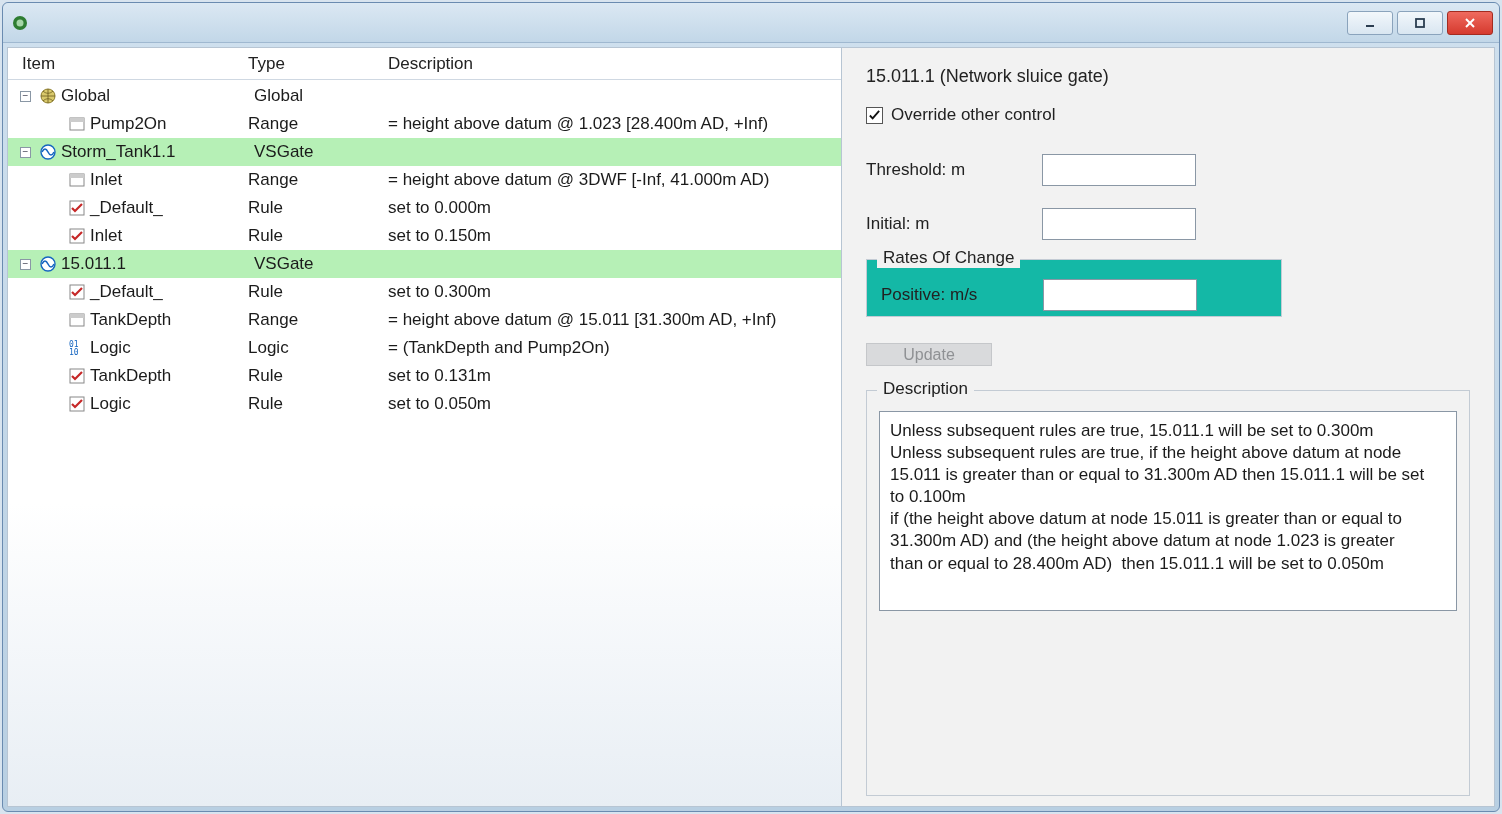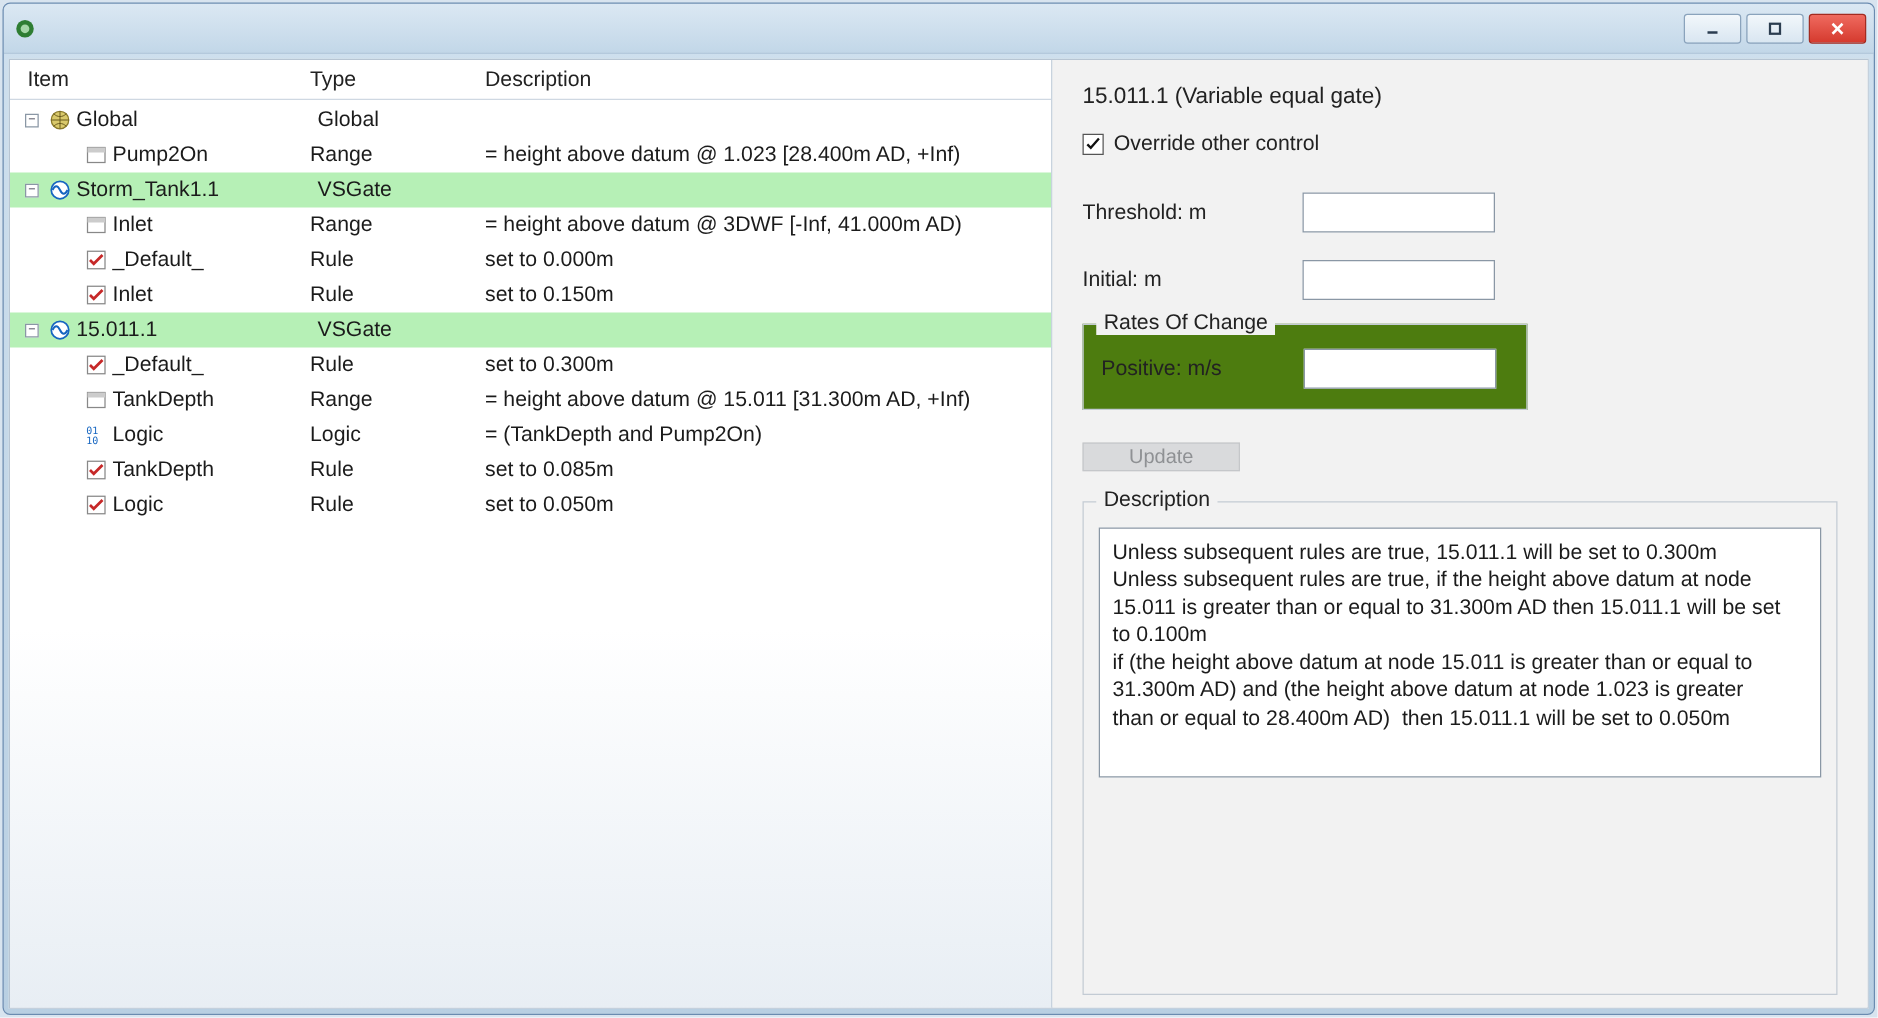--- a/index.html
+++ b/index.html
@@ -140,25 +140,25 @@
 .field-label { width: 176px; }
 .field-input {
   width: 154px; height: 32px;
   border: 1px solid #8a97a5;
   background: #fff;
   font-size: 15px;
   padding: 2px 6px;
 }
 .fieldset {
   border: 1px solid #c3cbd4;
-  padding: 14px 12px 11px 12px;
+  padding: 14px 12px 0 12px;
   margin-top: 2px;
-  width: 356px;
+  width: 416px;
   position: relative;
-  background: #4d7c0f;
+  background: #14b8a6;
 }
 .fieldset-legend {
   position: absolute;
   top: -12px; left: 10px;
   background: #f2f2f2;
   padding: 0 6px;
 }
 .fieldset .field-row .field-label { width: 164px; padding-left: 2px; }
 .update-btn {
   width: 126px; height: 23px;
@@ -379,41 +379,41 @@
               <span class="expander spacer"></span>
               <span class="node-icon">
                 <svg viewBox="0 0 18 18">
                   <rect x="2" y="2" width="14" height="14" fill="#fff" stroke="#888"></rect>
                   <path d="M4 9l3 3 7-7" fill="none" stroke="#c62828" stroke-width="2.2"></path>
                 </svg>
               </span>
               <span>TankDepth</span>
             </div>
             <div class="cell-type">Rule</div>
-            <div class="cell-desc">set to 0.085m</div>
+            <div class="cell-desc">set to 0.131m</div>
           </div>
           <div class="row indent2">
             <div class="cell-item">
               <span class="expander spacer"></span>
               <span class="node-icon">
                 <svg viewBox="0 0 18 18">
                   <rect x="2" y="2" width="14" height="14" fill="#fff" stroke="#888"></rect>
                   <path d="M4 9l3 3 7-7" fill="none" stroke="#c62828" stroke-width="2.2"></path>
                 </svg>
               </span>
               <span>Logic</span>
             </div>
             <div class="cell-type">Rule</div>
             <div class="cell-desc">set to 0.050m</div>
           </div>
         </div>
     </div>
 
     <div class="right-pane">
-      <div class="rp-title">15.011.1 (Variable equal gate)</div>
+      <div class="rp-title">15.011.1 (Network sluice gate)</div>
 
       <div class="chk-row">
         <div class="chk-box" id="override-chk">
             <svg viewBox="0 0 14 14">
               <path d="M2 7l3 3 7-8" fill="none" stroke="#111" stroke-width="2"></path>
             </svg>
           </div>
         <span>Override other control</span>
       </div>
 

